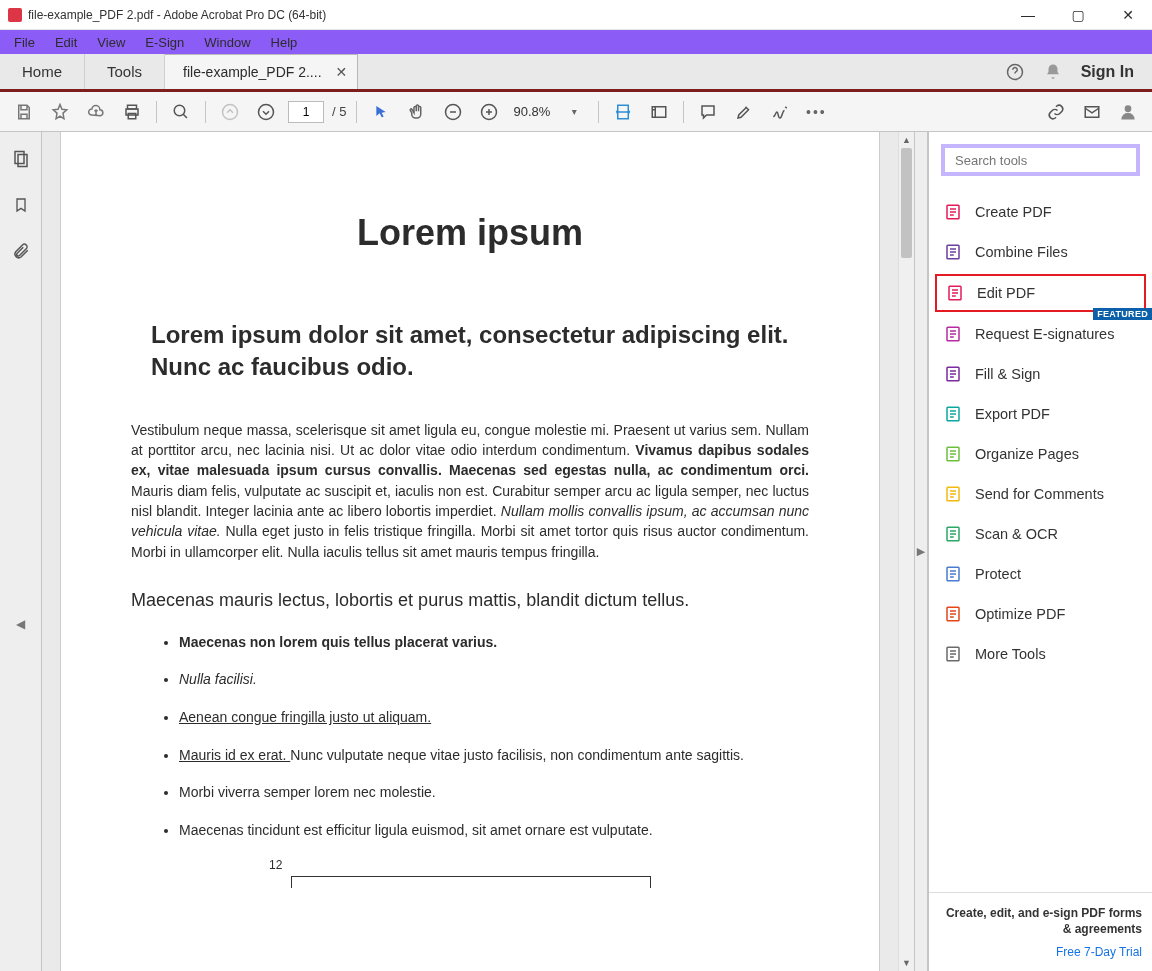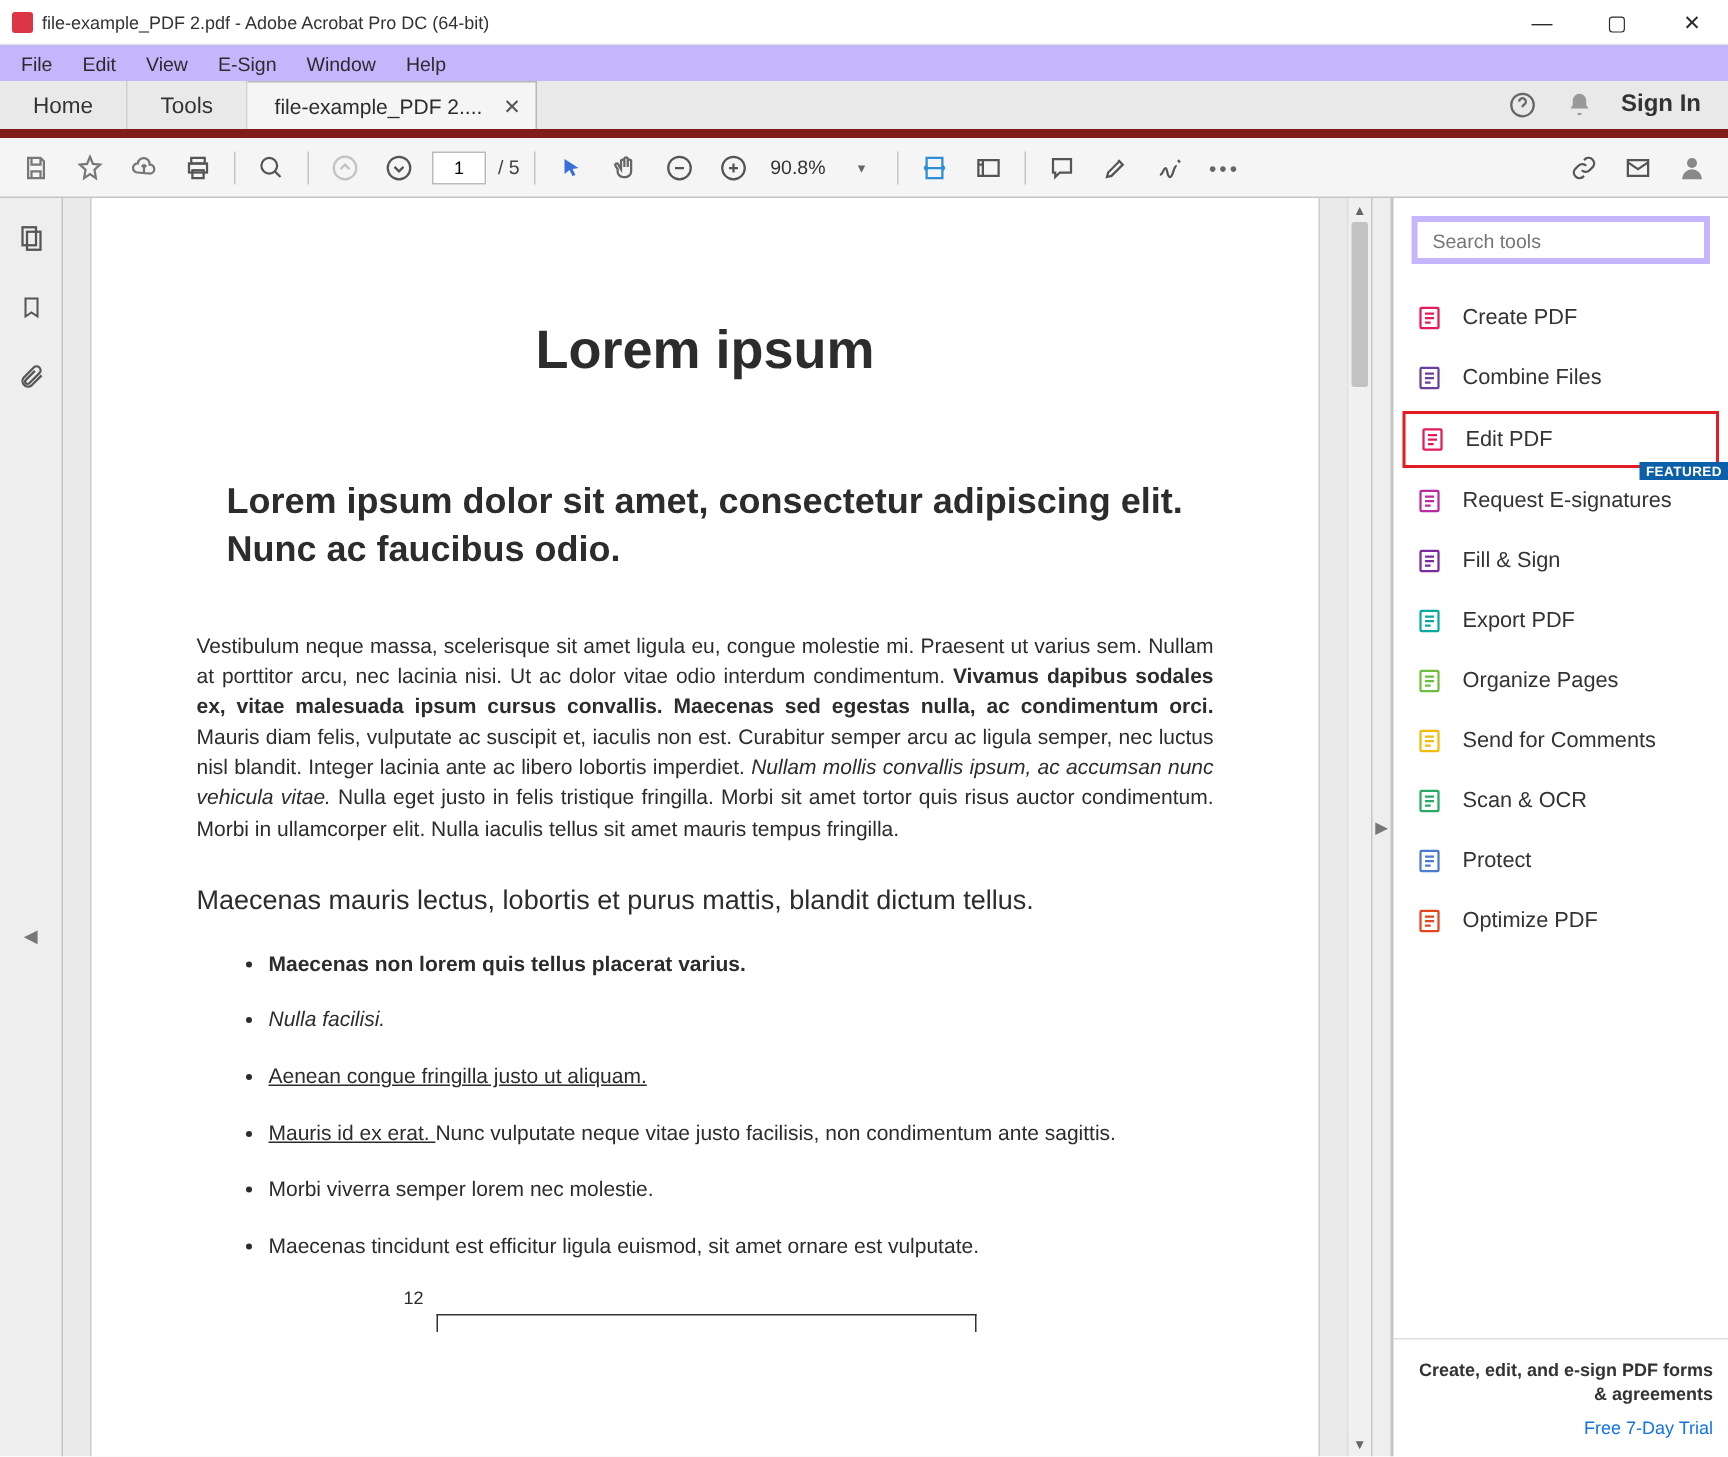--- a/index.html
+++ b/index.html
@@ -4,24 +4,24 @@
 <style>
 * { box-sizing: border-box; margin: 0; padding: 0; }
 body { font-family: "Segoe UI", Arial, sans-serif; font-size: 12px; color: #2c2c2c; background: #fff; width: 1152px; height: 971px; overflow: hidden; }
 
 .titlebar { height: 30px; display: flex; align-items: center; padding: 0 8px; background: #fff; border-bottom: 1px solid #e5e5e5; }
 .titlebar .app-icon { width: 14px; height: 14px; background: #dc3545; border-radius: 2px; margin-right: 6px; }
 .titlebar .title-text { flex: 1; font-size: 12px; color: #333; }
 .titlebar .win-controls { display: flex; gap: 18px; font-size: 14px; }
 .titlebar .win-controls span { width: 32px; text-align: center; cursor: default; }
 
-.menubar { height: 24px; display: flex; align-items: center; padding: 0 6px; gap: 4px; background: #c4b5fd; font-size: 13px; }
+.menubar { height: 24px; display: flex; align-items: center; padding: 0 6px; gap: 4px; background: #8b5cf6; font-size: 13px; }
 .menubar .menu-item { padding: 2px 8px; }
 
-.tabbar { height: 38px; background: #e9e9e9; display: flex; align-items: stretch; border-bottom: 6px solid #7f1d1d; }
+.tabbar { height: 38px; background: #e9e9e9; display: flex; align-items: stretch; border-bottom: 3px solid #7f1d1d; }
 .tabbar .htab { padding: 0 22px; display: flex; align-items: center; font-size: 15px; color: #333; border-right: 1px solid #d0d0d0; }
 .tabbar .doc-tab { background: #f5f5f5; display: flex; align-items: center; padding: 0 10px 0 18px; font-size: 14px; border-top: 1px solid #b8b8b8; border-right: 1px solid #b8b8b8; position: relative; }
 .tabbar .doc-tab .close { margin-left: 14px; font-size: 14px; color: #555; }
 .tabbar .spacer { flex: 1; }
 .tabbar .right { display: flex; align-items: center; gap: 18px; padding: 0 18px; }
 .tabbar .right .icn { width: 20px; height: 20px; display:flex; align-items:center; justify-content:center; color:#666; }
 .tabbar .signin { font-size: 16px; font-weight: 600; color: #333; }
 
 .toolbar { height: 40px; background: #f5f5f5; border-bottom: 1px solid #c5c5c5; display: flex; align-items: center; padding: 0 10px; gap: 8px; }
 .toolbar .tbtn { width: 28px; height: 28px; display: flex; align-items: center; justify-content: center; color: #555; font-size: 16px; }
@@ -394,19 +394,28 @@
         </div>
         <div class="tool-item">
           <div class="ticn">
             <svg width="18" height="18" viewBox="0 0 24 24" fill="none" stroke="#e4451b" stroke-width="2">
               <rect x="4" y="3" width="16" height="18" rx="1"></rect>
               <path d="M8 8h8M8 12h8M8 16h5"></path>
             </svg>
           </div>
           <span>Optimize PDF</span>
         </div>
+        <div class="tool-item">
+          <div class="ticn">
+            <svg width="18" height="18" viewBox="0 0 24 24" fill="none" stroke="#6a6a6a" stroke-width="2">
+              <rect x="4" y="3" width="16" height="18" rx="1"></rect>
+              <path d="M8 8h8M8 12h8M8 16h5"></path>
+            </svg>
+          </div>
+          <span>More Tools</span>
+        </div>
       </div>
     <div class="bottom">
       <div class="msg">Create, edit, and e-sign PDF forms &amp; agreements</div>
       <div class="trial">Free 7-Day Trial</div>
     </div>
   </div>
 </div>
 
 </body></html>

